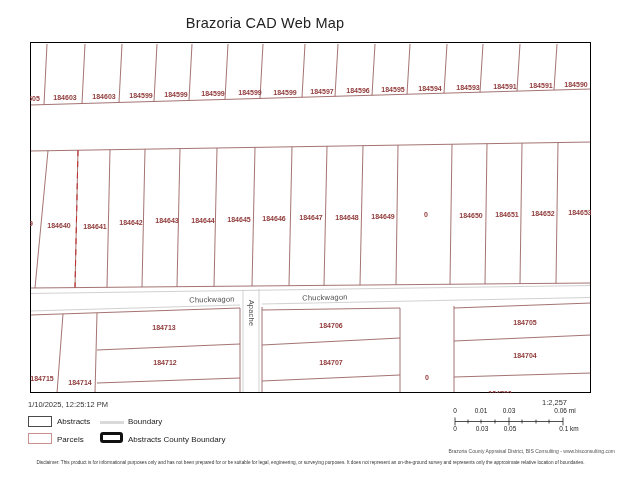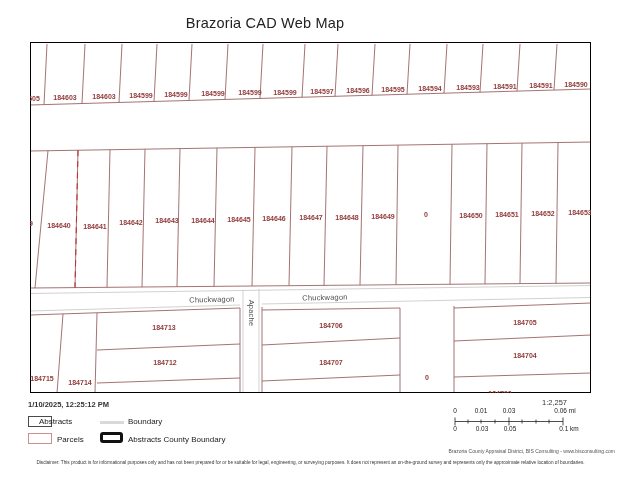--- a/index.html
+++ b/index.html
@@ -23,21 +23,21 @@
   }
   .map-frame svg{display:block;width:561px;height:351px;}
   .parcel-label{
     font-family:"Liberation Sans", sans-serif;
     font-size:7px;font-weight:700;fill:var(--parcel-text);text-anchor:middle;
   }
   .street-label{
     font-family:"Liberation Sans", sans-serif;
     font-size:7.5px;fill:var(--street-text);text-anchor:middle;letter-spacing:.2px;
   }
-  .timestamp{position:absolute;left:28px;top:400px;font-size:7.5px;color:#333;font-weight:bold;}
+  .timestamp{position:absolute;left:28px;top:400px;font-size:7.5px;color:#333;}
   .scale-ratio{position:absolute;left:467px;top:398px;width:100px;text-align:right;font-size:7.5px;color:#333;}
   .sb-label{position:absolute;font-size:6.5px;color:#222;transform:translateX(-50%);white-space:nowrap;}
   .sb-mi{top:407px;}
   .sb-km{top:425px;}
   .scalebar-svg{position:absolute;left:448px;top:416px;width:135px;height:12px;}
   .legend-label{position:absolute;font-size:8px;color:#222;white-space:nowrap;}
   .sw{position:absolute;box-sizing:border-box;background:#fff;}
   .sw-abstracts{left:28px;top:416px;width:24px;height:11px;border:1.2px solid #4a4a4a;}
   .sw-streets{left:100px;top:421px;width:24px;height:3px;background:#d9d9d9;border:none;}
   .sw-parcels{left:28px;top:433px;width:24px;height:11px;border:1px solid #c9908f;}
@@ -140,21 +140,21 @@
 
 <svg class="scalebar-svg" viewBox="0 0 135 12">
   <g stroke="#222" stroke-width="0.8" fill="none">
     <path d="M7,5.5 L115,5.5"></path>
     <path d="M7,1.5 L7,9.5 M61,1.5 L61,9.5 M115,1.5 L115,9.5"></path>
     <path d="M20,3.5 L20,7.5 M33,3.5 L33,7.5 M47,3.5 L47,7.5 M74,3.5 L74,7.5 M88,3.5 L88,7.5 M101,3.5 L101,7.5"></path>
   </g>
 </svg>
 
 <div class="sw sw-abstracts"></div>
-<span class="legend-label" style="left:39px;top:417px">Abstracts</span>
+<span class="legend-label" style="left:57px;top:417px">Abstracts</span>
 <div class="sw sw-streets"></div>
 <span class="legend-label" style="left:128px;top:417px">Boundary</span>
 <div class="sw sw-parcels"></div>
 <span class="legend-label" style="left:57px;top:435px">Parcels</span>
 <div class="sw sw-county"></div>
 <span class="legend-label" style="left:128px;top:435px">Abstracts County Boundary</span>
 
 <div class="attribution">Brazoria County Appraisal District, BIS Consulting - www.bisconsulting.com</div>
 <div class="disclaimer">Disclaimer: This product is for informational purposes only and has not been prepared for or be suitable for legal, engineering, or surveying purposes. It does not represent an on-the-ground survey and represents only the approximate relative location of boundaries.</div>
 

